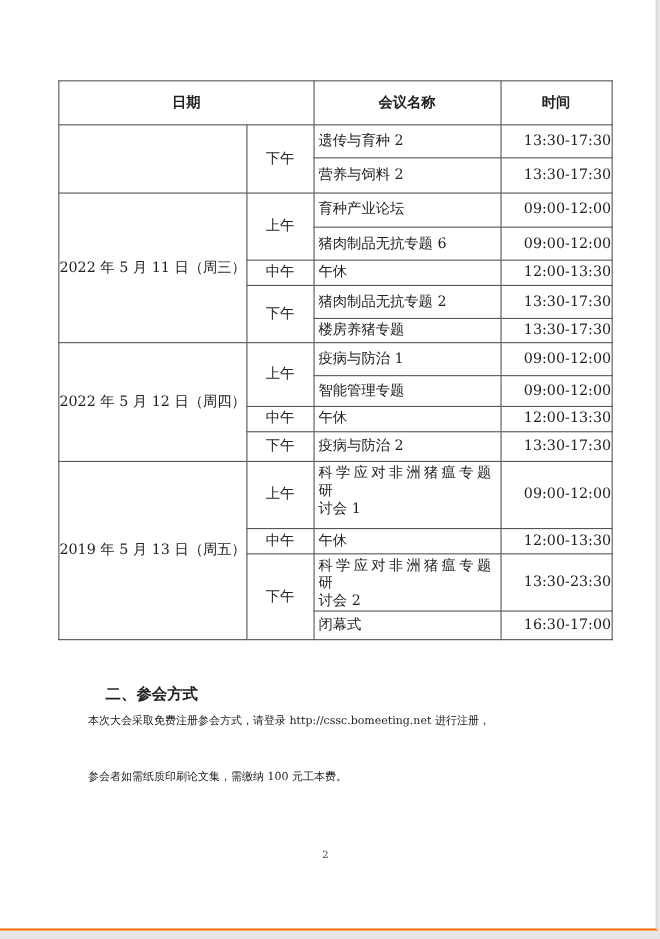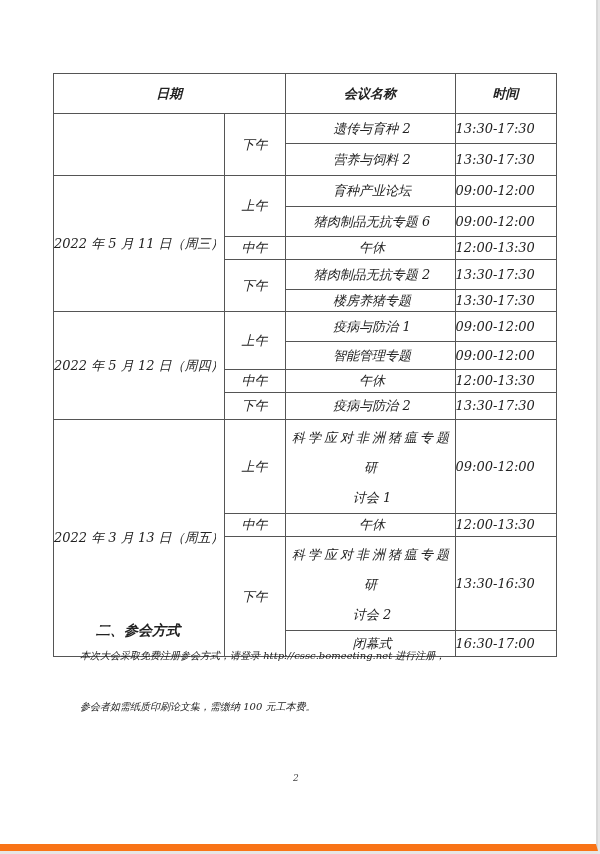--- a/index.html
+++ b/index.html
@@ -1,27 +1,27 @@
 <!DOCTYPE html>
 <html><head>
 <meta charset="utf-8">
 <style>
   html, body { margin:0; padding:0; }
   body { width:600px; height:854px; background:#e6e6e6; position:relative; overflow:hidden;
          font-family:"DejaVu Serif","Liberation Serif",serif; color:#222; }
   .page { position:absolute; left:0; top:0; width:596px; height:844px; background:#fff;
-          border-right:2px solid #d8d8d8; border-bottom:7px solid #f97316;font-style:italic; }
+          border-right:2px solid #d8d8d8; border-bottom:2px solid #f97316; }
   .sched { position:absolute; left:53px; top:73px; border-collapse:collapse; table-layout:fixed; }
   .sched td, .sched th { border:1px solid #555; padding:0; font-size:13px; font-weight:normal; line-height:18px; }
   .sched th { font-family:"DejaVu Sans","Liberation Sans",sans-serif; font-weight:bold; font-size:13px; text-align:center; }
   .c-date { text-align:center; white-space:nowrap; }
   .c-per { text-align:center; }
-  .c-name { text-align:center; padding-left:4px !important; }
-  .c-time { text-align:left; }
-  .c-name.multi { letter-spacing:3px; vertical-align:top; padding-top:3px !important; line-height:30px; }
+  .c-name { text-align:left; padding-left:4px !important; }
+  .c-time { text-align:right; }
+  .c-name.multi { letter-spacing:3px; vertical-align:top; padding-top:3px !important; line-height:16px; }
   .sec-title { position:absolute; left:96px; top:622px; font-size:14px; font-weight:bold;
                font-family:"DejaVu Sans","Liberation Sans",sans-serif; }
   .para { position:absolute; font-size:10px; line-height:20px; white-space:nowrap; }
   .pagenum { position:absolute; left:293px; top:773px; font-size:9px; color:#444; }
 </style>
 </head>
 <body>
 
 <div class="page">
 
@@ -90,40 +90,40 @@
     <td class="c-name">午休</td>
     <td class="c-time">12:00-13:30</td>
   </tr>
   <tr style="height:27px">
     <td class="c-per">下午</td>
     <td class="c-name">疫病与防治 2</td>
     <td class="c-time">13:30-17:30</td>
   </tr>
 
   <tr style="height:61px">
-    <td class="c-date" rowspan="4">2022 年 3 月 13 日（周五）</td>
+    <td class="c-date" rowspan="4">2019 年 5 月 13 日（周五）</td>
     <td class="c-per">上午</td>
     <td class="c-name multi">
       <div>科学应对非洲猪瘟专题研</div>
       <div style="letter-spacing:0">讨会 1</div>
     </td>
     <td class="c-time">09:00-12:00</td>
   </tr>
   <tr style="height:23px">
     <td class="c-per">中午</td>
     <td class="c-name">午休</td>
     <td class="c-time">12:00-13:30</td>
   </tr>
   <tr style="height:49px">
     <td class="c-per" rowspan="2">下午</td>
     <td class="c-name multi">
       <div>科学应对非洲猪瘟专题研</div>
       <div style="letter-spacing:0">讨会 2</div>
     </td>
-    <td class="c-time">13:30-16:30</td>
+    <td class="c-time">13:30-23:30</td>
   </tr>
   <tr style="height:26px">
     <td class="c-name">闭幕式</td>
     <td class="c-time">16:30-17:00</td>
   </tr>
 </tbody>
     </table>
 
 <div class="sec-title">二、参会方式</div>
 <div class="para" style="left:80px; top:646px;">本次大会采取免费注册参会方式，请登录 http://cssc.bomeeting.net 进行注册，</div>

